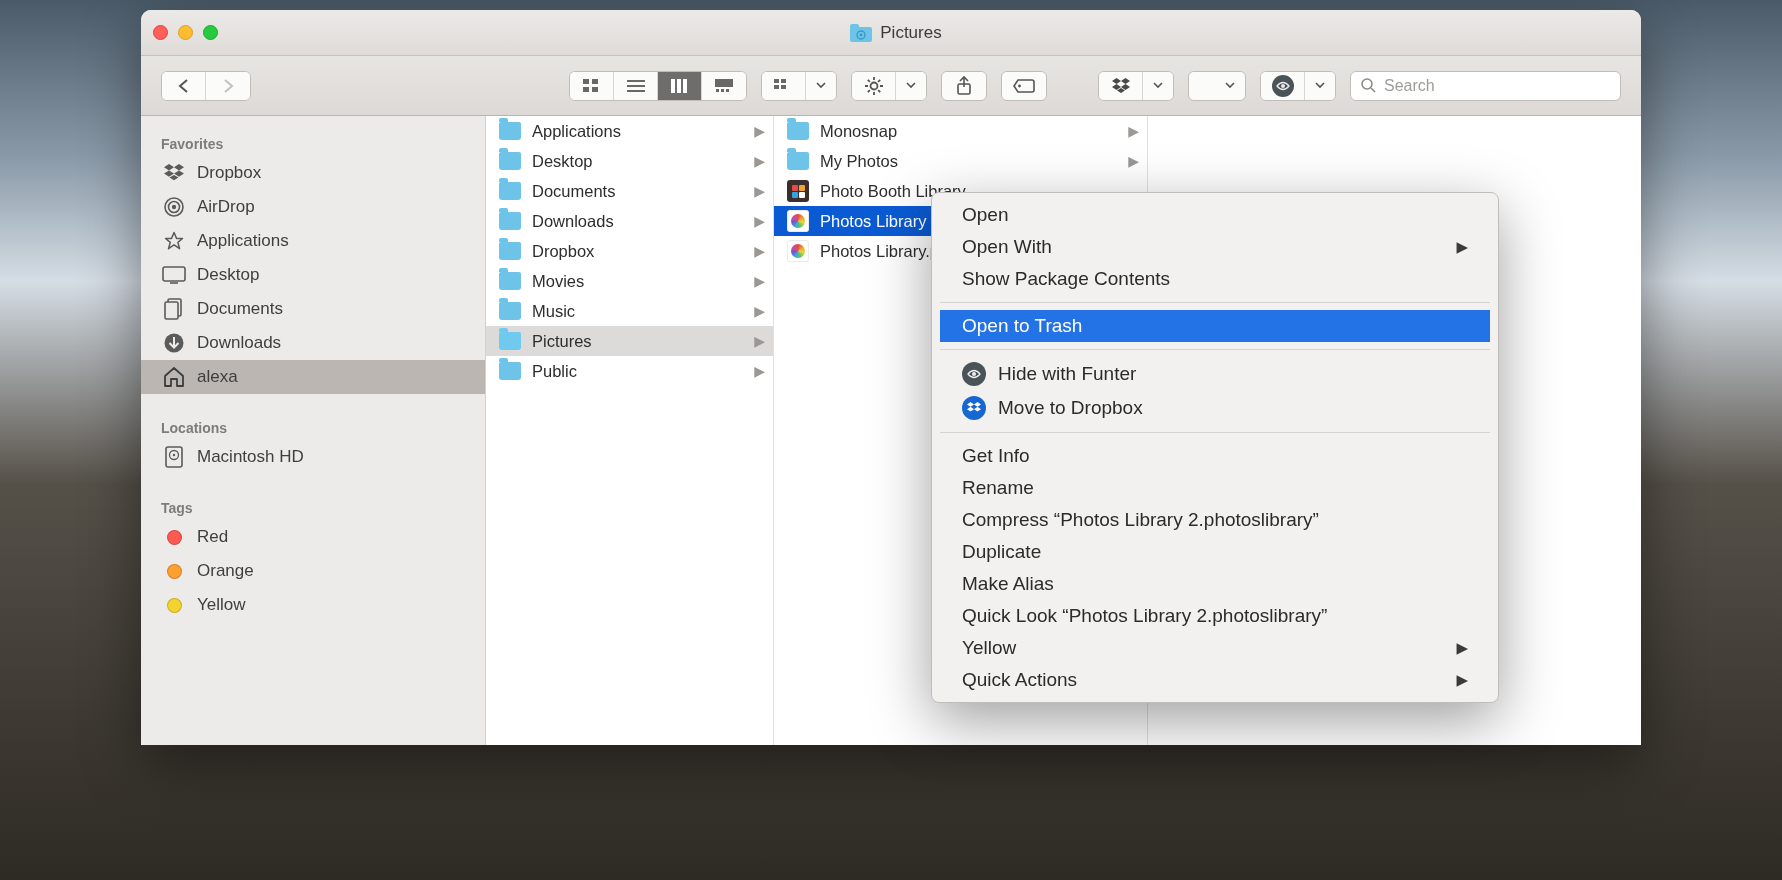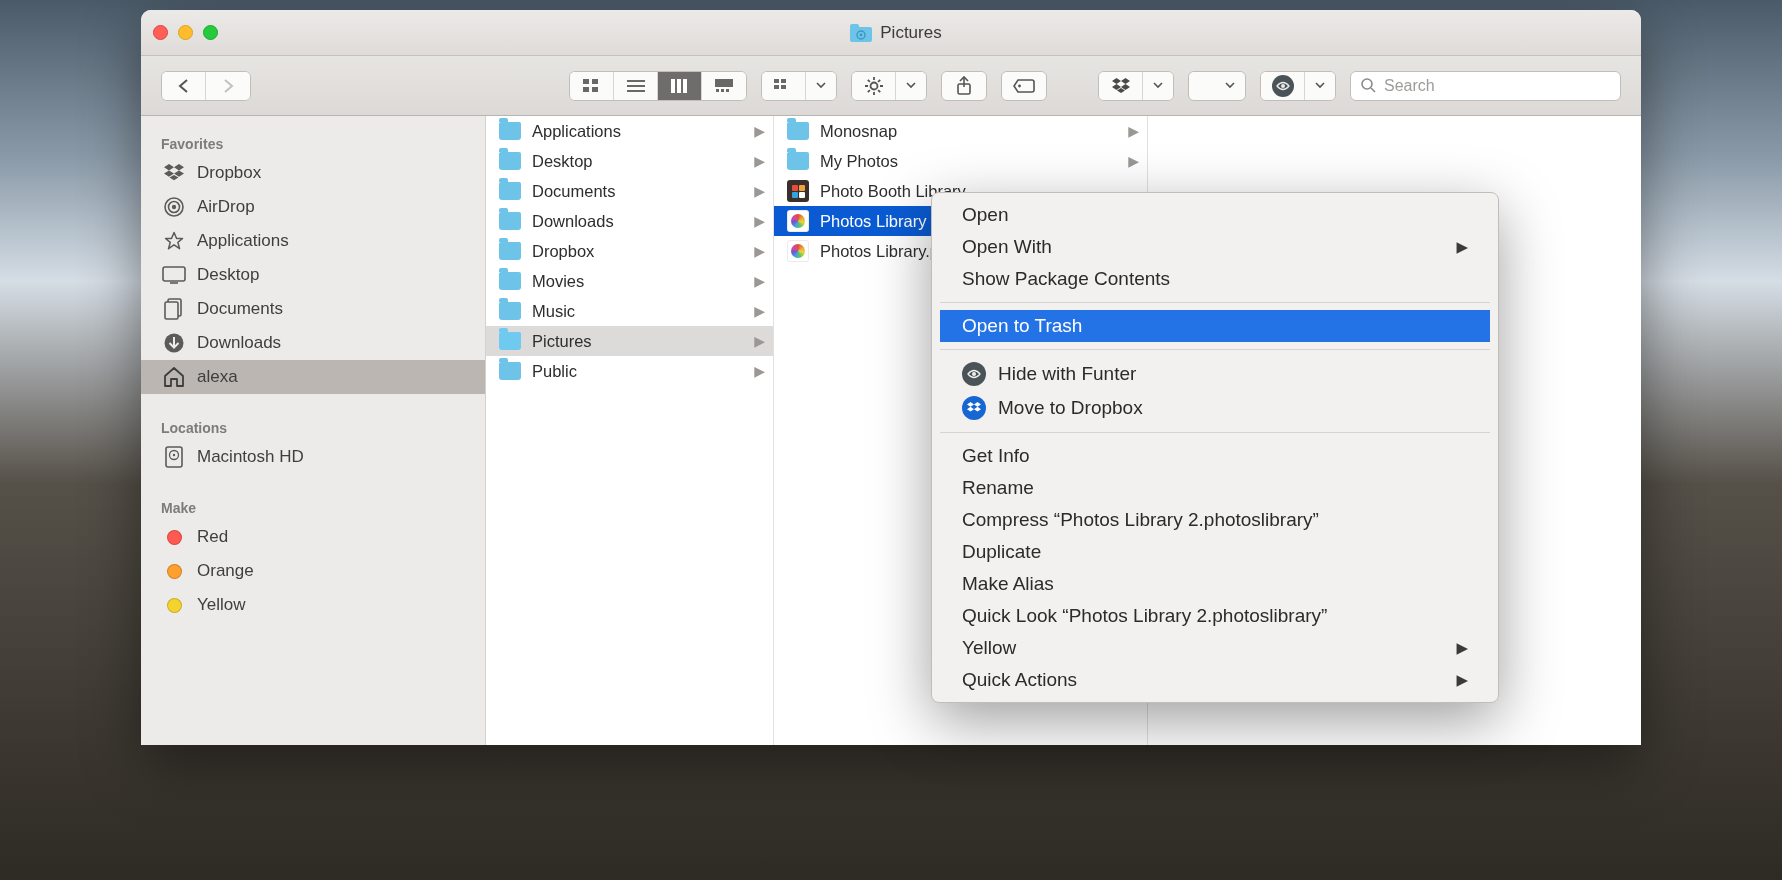--- a/index.html
+++ b/index.html
@@ -334,21 +334,21 @@
           <span class="icon">
             <svg width="20" height="22">
               <rect x="2" y="1" width="16" height="20" rx="2" fill="none" stroke="#5b5b5b" stroke-width="1.6"></rect>
               <circle cx="10" cy="9" r="4.5" fill="none" stroke="#5b5b5b" stroke-width="1.3"></circle>
               <circle cx="10" cy="9" r="1.2" fill="#5b5b5b"></circle>
             </svg>
           </span>
           <span>Macintosh HD</span>
         </div>
 
-      <div class="sb-header" style="margin-top:18px">Make</div>
+      <div class="sb-header" style="margin-top:18px">Tags</div>
       <div class="sb-item">
           <span class="icon">
             <span class="tag-dot" style="background:#ff5a52"></span>
           </span>
           <span>Red</span>
         </div>
       <div class="sb-item">
           <span class="icon">
             <span class="tag-dot" style="background:#ff9f2e"></span>
           </span>

